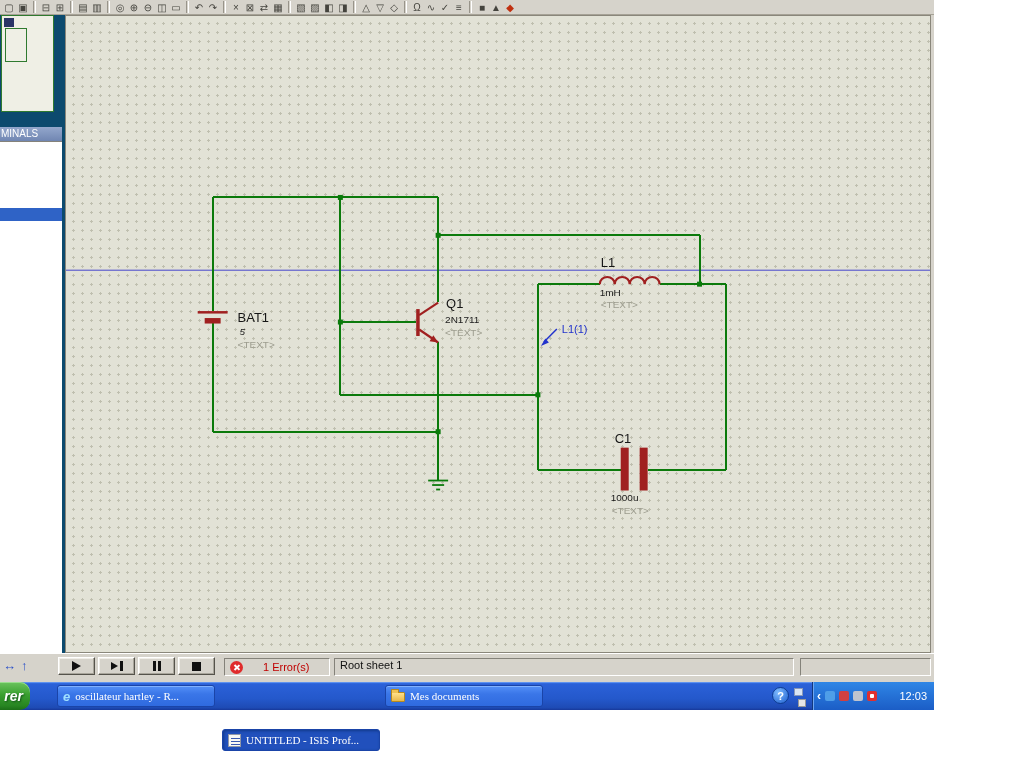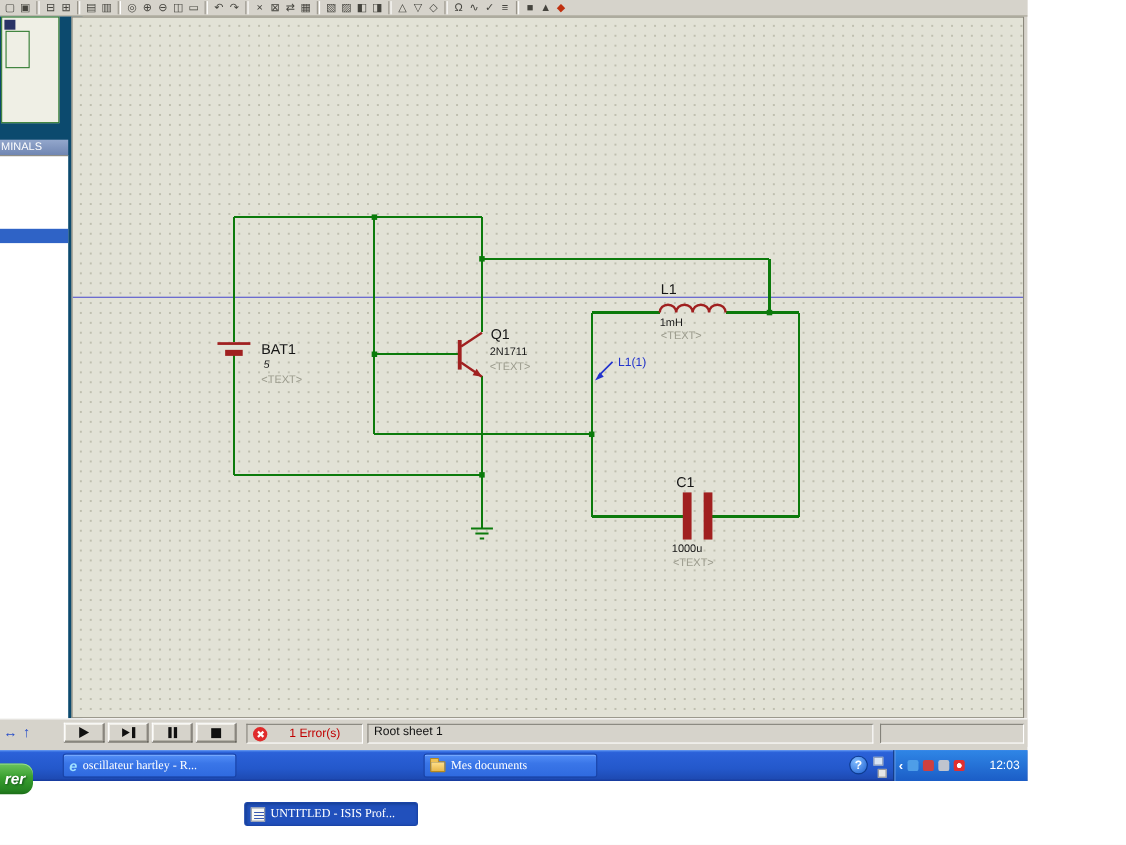--- a/index.html
+++ b/index.html
@@ -66,21 +66,21 @@
   .status-panel { position:absolute; left:334px; top:4px; width:460px; height:18px;
                   border:1px solid; border-color:#84827A #FFFFFF #FFFFFF #84827A;
                   display:flex; align-items:flex-start; padding-left:5px; font-size:11px; color:#111111; }
   .extra-panel { position:absolute; left:800px; top:4px; width:131px; height:18px;
                  border:1px solid; border-color:#84827A #FFFFFF #FFFFFF #84827A; }
 
   
   .taskbar { position:absolute; left:0; top:682px; width:934px; height:28px;
              background:linear-gradient(180deg,#3C77E8 0%,#2B61D8 8%,#2458CB 60%,#1E4BB4 92%,#16389A 100%);
              box-shadow:inset 0 1px 0 #5E92F0; }
-  .start { position:absolute; left:0; top:12px; width:30px; height:28px;
+  .start { position:absolute; left:0; top:0; width:30px; height:28px;
            background:linear-gradient(180deg,#6CC45E,#3AA030 45%,#278522 85%,#1C6F18);
            border-radius:0 10px 10px 0; color:#FFFFFF; font-size:14px; font-style:italic; font-weight:bold;
            display:flex; align-items:center; justify-content:flex-end; padding-right:7px;
            text-shadow:1px 1px 2px #14531A; box-shadow:inset 0 1px 0 #9ADF8E; cursor:default; }
   .task { position:absolute; top:3px; width:158px; height:22px; border-radius:3px;
           background:linear-gradient(180deg,#5490F8,#3A76E8 40%,#2F6ADF);
           border:1px solid #1A44A8; box-shadow:inset 0 1px 0 #7FB0FF;
           color:#FFFFFF; display:flex; align-items:center; gap:5px; padding:0 5px;
           white-space:nowrap; overflow:hidden; cursor:default; }
   .task.active { background:#2150BC; box-shadow:inset 1px 1px 3px #123A8A; }

